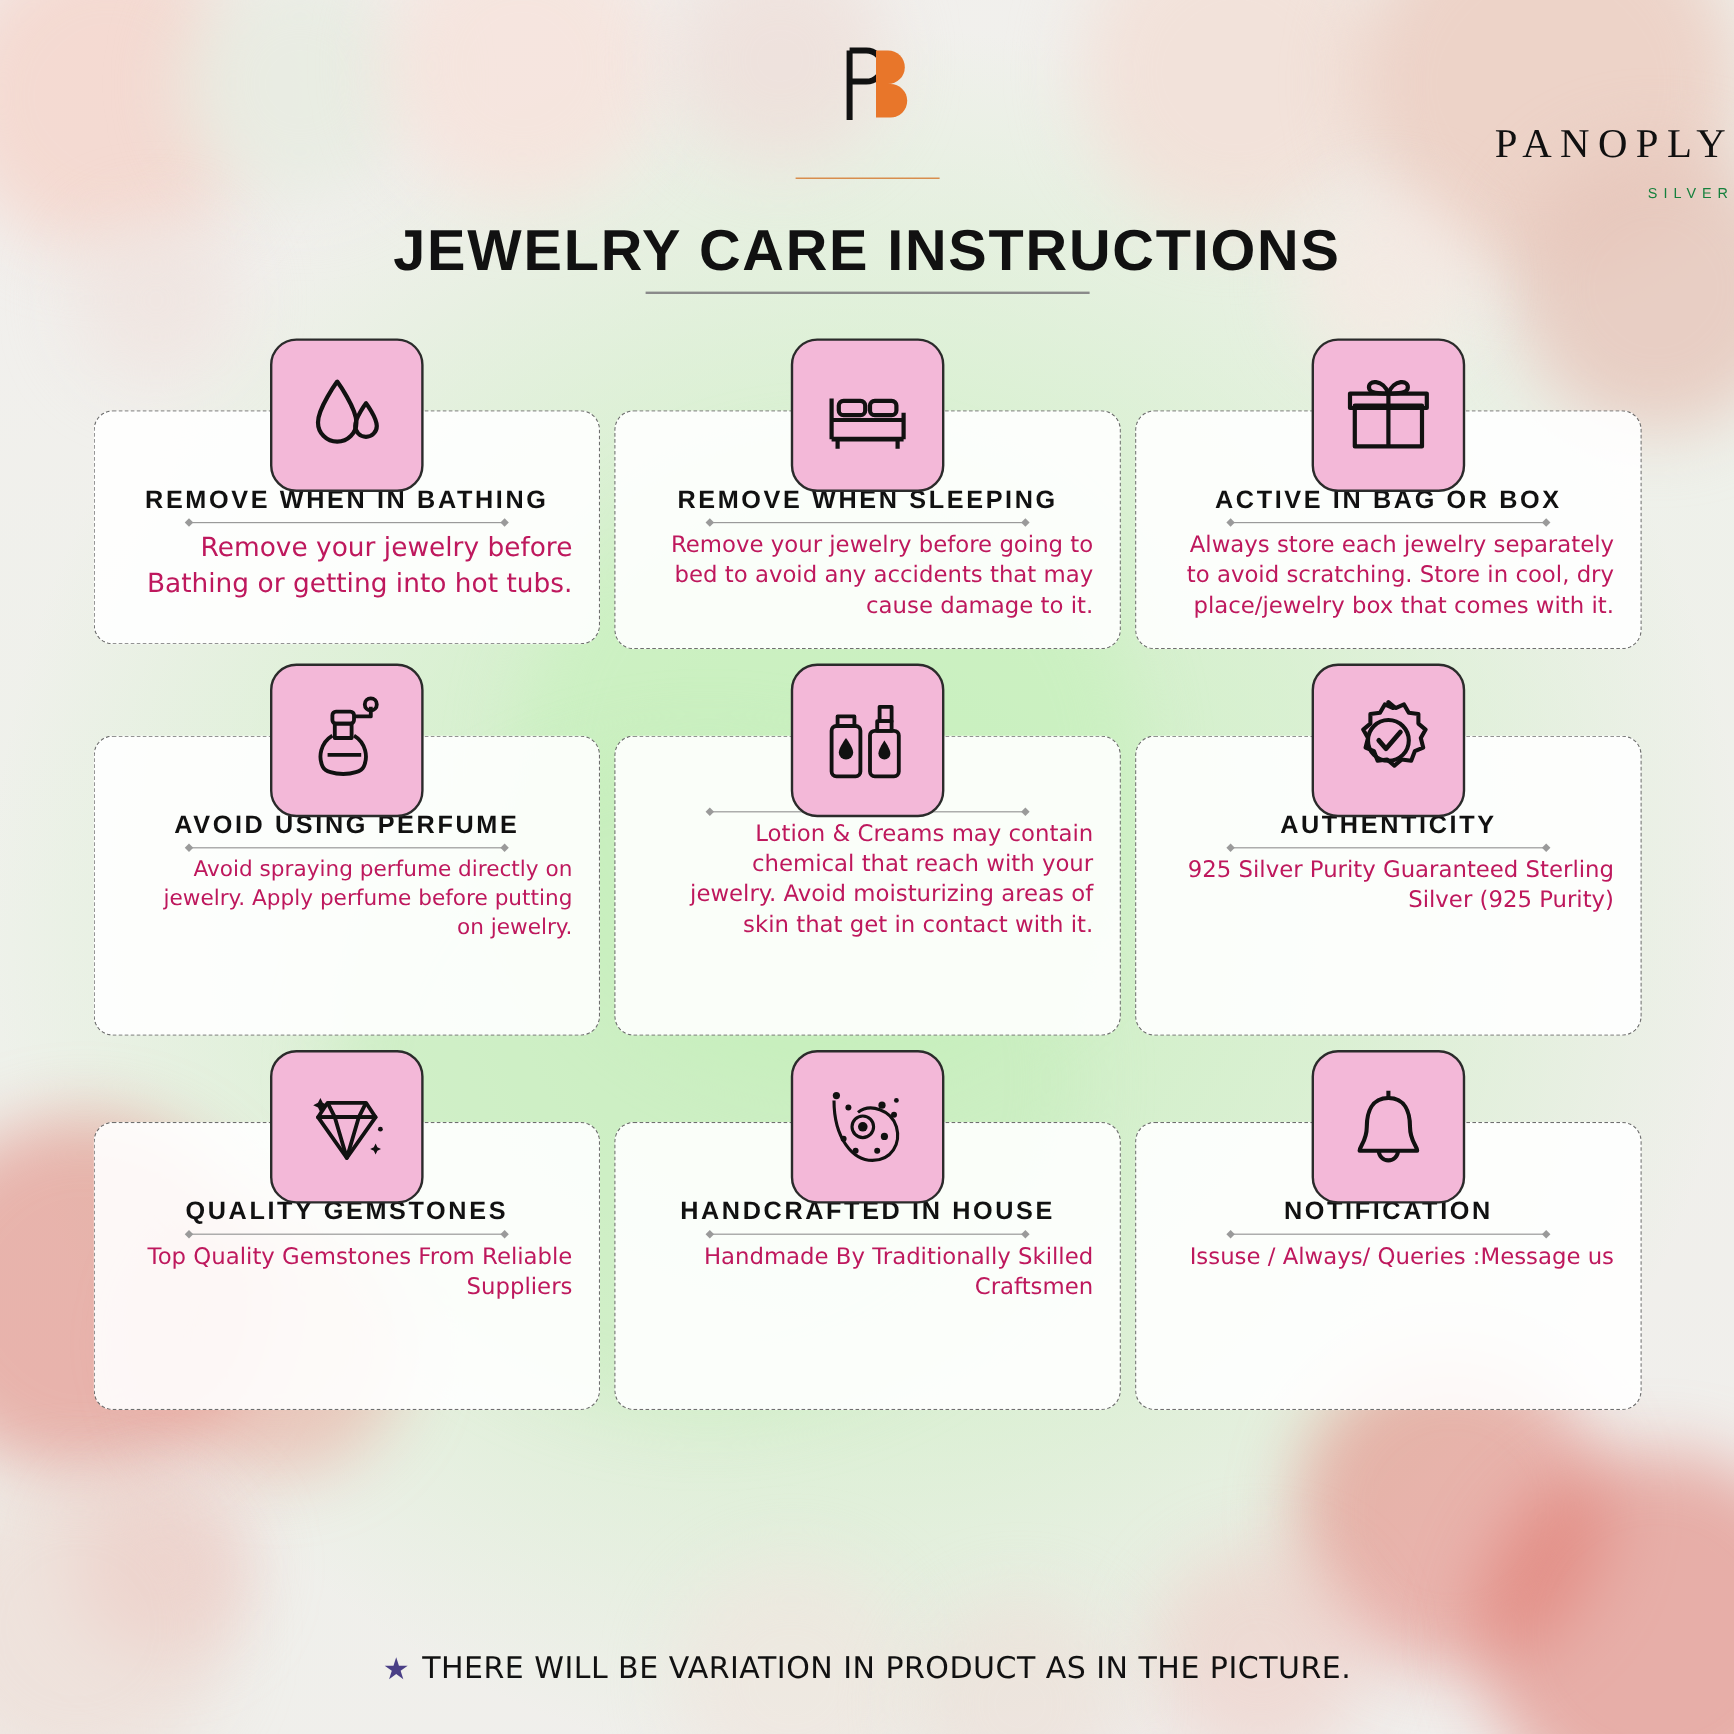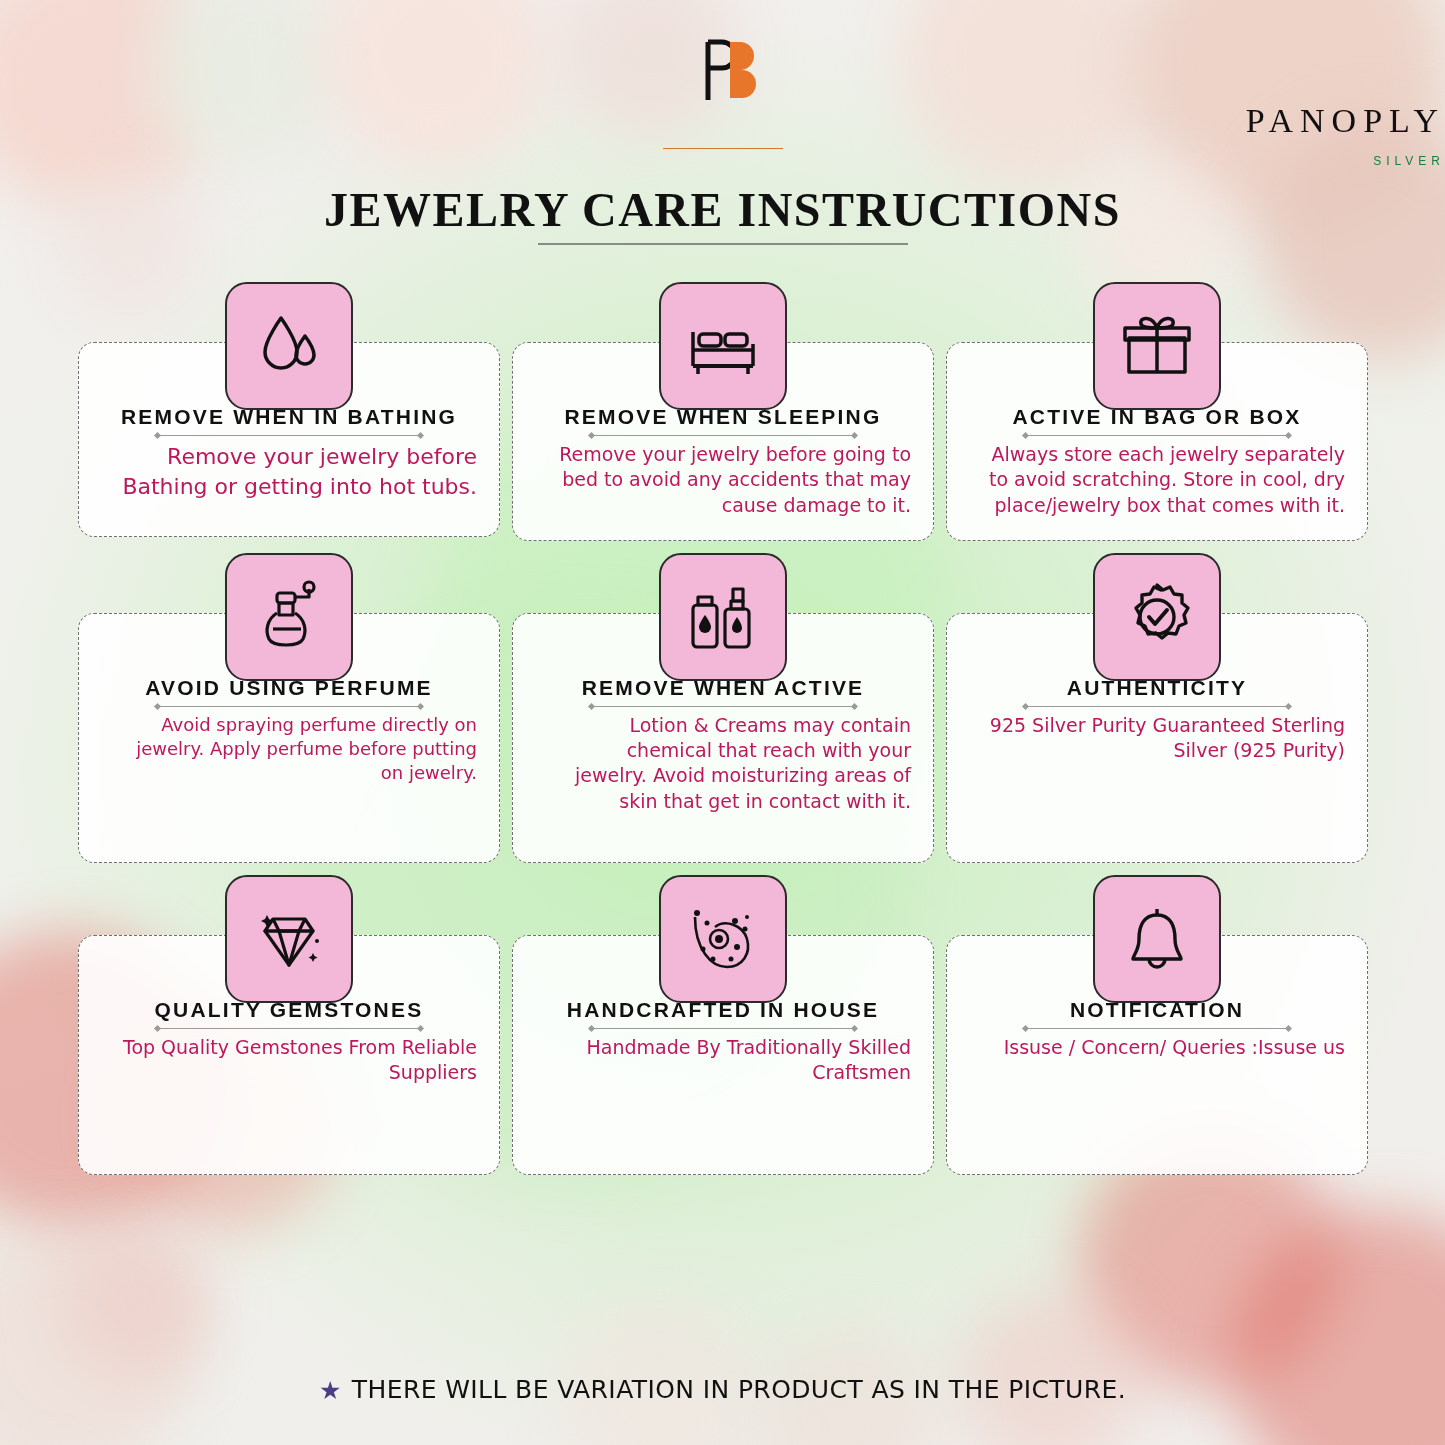--- a/index.html
+++ b/index.html
@@ -70,21 +70,21 @@
     letter-spacing: 5px;
     color: #15803d;
   }
 
   h1.title {
     position: absolute;
     top: 182px;
     left: 0;
     right: 0;
     text-align: center;
-    font-family: Liberation Serif, serif;
+    font-family: Liberation Sans, sans-serif;
     font-weight: 700;
     font-size: 48px;
     letter-spacing: 1.5px;
     color: #111;
     margin: 0;
   }
   .title-rule {
     position: absolute;
     top: 243px;
     left: 50%;
@@ -315,21 +315,20 @@
           <rect x="8" y="26" width="24" height="42" rx="4"></rect>
           <path d="M13 18 h14 v8 h-14 z"></path>
           <path d="M20 36 c0 0 -6 8 -6 12 a6 6 0 0 0 12 0 c0 -4 -6 -12 -6 -12z" fill="#111" stroke="none"></path>
           <rect x="40" y="30" width="24" height="38" rx="4"></rect>
           <path d="M46 22 h12 v8 h-12 z"></path>
           <path d="M52 38 c0 0 -5 7 -5 11 a5 5 0 0 0 10 0 c0 -4 -5 -11 -5 -11z" fill="#111" stroke="none"></path>
           <path d="M48 10 h10 v12 h-10 z"></path>
         </svg>
       </div>
       <div class="card">
-        <h3>REMOVE WHEN ACTIVE</h3>
         <div class="divider"></div>
         <p>Lotion &amp; Creams may contain chemical that reach with your jewelry. Avoid moisturizing areas of skin that get in contact with it.</p>
       </div>
     </div>
 
     <div class="cell row2">
       <div class="icon-tile">
         <svg width="76" height="76" viewBox="0 0 76 76" fill="none" stroke="#111" stroke-width="3.4" stroke-linejoin="round" stroke-linecap="round">
           <path d="M38 6 l6 5 7 -3 4 7 8 1 0 8 6 5 -4 7 2 8 -7 3 -3 8 -8 -1 -6 5 -6 -5 -8 1 -3 -8 -7 -3 2 -8 -4 -7 6 -5 0 -8 8 -1 4 -7 7 3 Z"></path>
           <circle cx="38" cy="38" r="17"></circle>
@@ -390,21 +389,21 @@
       <div class="icon-tile">
         <svg width="72" height="76" viewBox="0 0 72 76" fill="none" stroke="#111" stroke-width="3.4" stroke-linejoin="round">
           <path d="M36 8 v6"></path>
           <path d="M36 14 C22 14 18 26 18 38 c0 12 -6 16 -6 20 h48 c0 -4 -6 -8 -6 -20 C54 26 50 14 36 14 Z"></path>
           <path d="M28 58 a8 8 0 0 0 16 0"></path>
         </svg>
       </div>
       <div class="card">
         <h3>NOTIFICATION</h3>
         <div class="divider"></div>
-        <p>Issuse / Concern/ Queries :Issuse us</p>
+        <p>Issuse / Always/ Queries :Message us</p>
       </div>
     </div>
 
   </div>
 
   <div class="footer">
     <span class="star">★</span><span>THERE WILL BE VARIATION IN PRODUCT AS IN THE PICTURE.</span>
   </div>
 
 </div>

